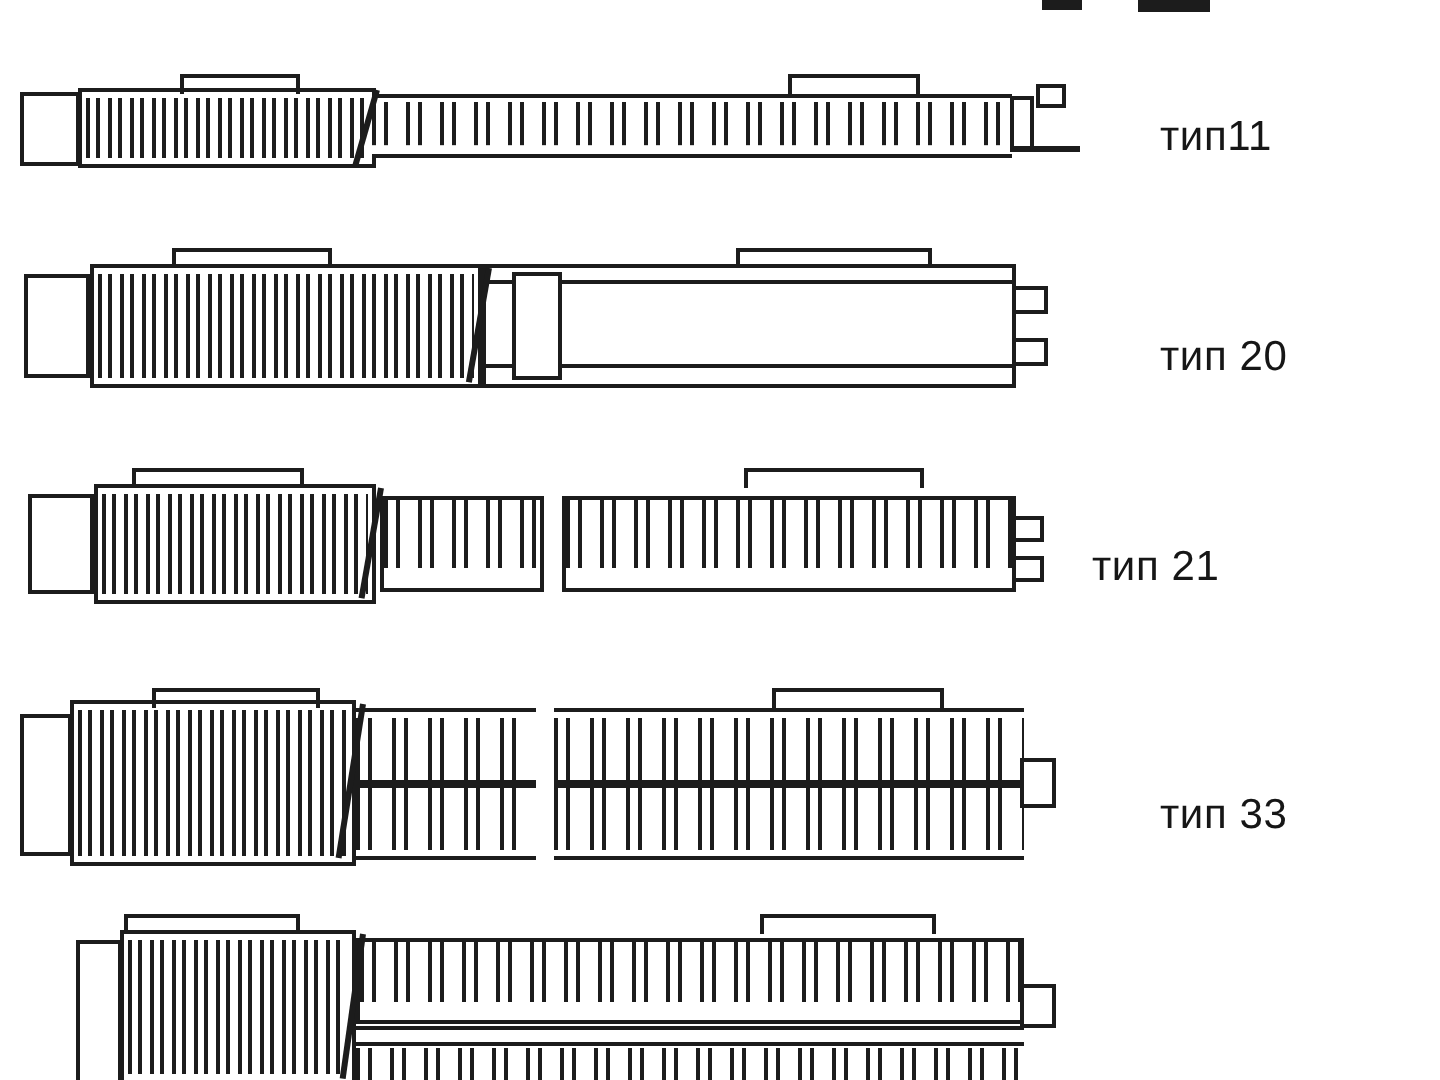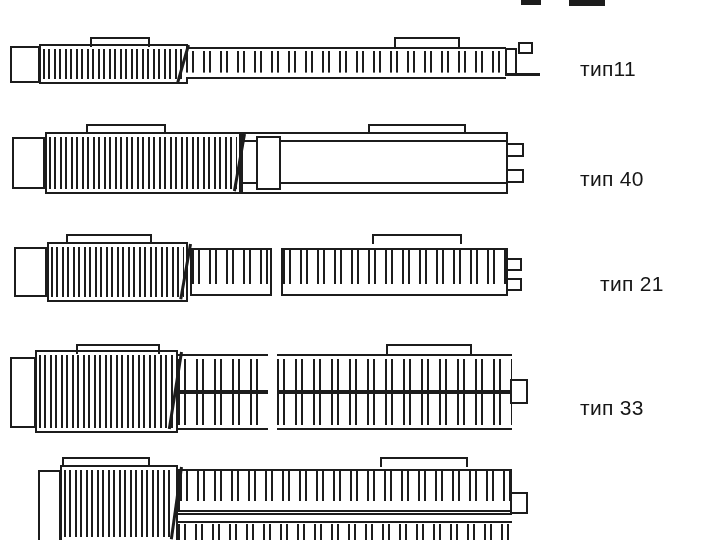--- a/index.html
+++ b/index.html
@@ -82,34 +82,34 @@
     <div class="abs bracket" style="left:368px;top:124px;width:98px;height:10px"></div>
     <div class="abs cap" style="left:12px;top:137px;width:33px;height:52px"></div>
     <div class="abs corr" style="left:45px;top:132px;width:196px;height:62px"></div>
     <div class="abs" style="left:241px;top:132px;width:267px;height:62px;border:2px solid #1c1c1c;background-color:#fff;
                 background-image:linear-gradient(#1c1c1c,#1c1c1c),linear-gradient(#1c1c1c,#1c1c1c);
                 background-size:100% 2px,100% 2px;background-position:0 6px,0 calc(100% - 8px);background-repeat:no-repeat;"></div>
     <div class="abs divider" style="left:256px;top:136px;width:25px;height:54px"></div>
     <div class="abs cut" style="left:243px;top:134px;height:58px;transform:rotate(10deg)"></div>
     <div class="abs stub" style="left:506px;top:143px;width:18px;height:14px"></div>
     <div class="abs stub" style="left:506px;top:169px;width:18px;height:14px"></div>
-    <div class="abs label" style="left:580px;top:167px">тип 40</div>
+    <div class="abs label" style="left:580px;top:167px">тип 20</div>
   </div>
 
   <div>
     <div class="abs bracket" style="left:66px;top:234px;width:86px;height:10px"></div>
     <div class="abs bracket" style="left:372px;top:234px;width:90px;height:10px"></div>
     <div class="abs cap" style="left:14px;top:247px;width:33px;height:50px"></div>
     <div class="abs corr" style="left:47px;top:242px;width:141px;height:60px"></div>
     <div class="abs fins21" style="left:190px;top:248px;width:82px;height:48px"></div>
     <div class="abs fins21" style="left:281px;top:248px;width:227px;height:48px"></div>
     <div class="abs cut" style="left:189px;top:244px;height:56px;transform:rotate(10deg)"></div>
     <div class="abs stub" style="left:506px;top:258px;width:16px;height:13px"></div>
     <div class="abs stub" style="left:506px;top:278px;width:16px;height:13px"></div>
-    <div class="abs label" style="left:600px;top:272px">тип 21</div>
+    <div class="abs label" style="left:546px;top:272px">тип 21</div>
   </div>
 
   <div>
     <div class="abs bracket" style="left:76px;top:344px;width:84px;height:10px"></div>
     <div class="abs bracket" style="left:386px;top:344px;width:86px;height:10px"></div>
     <div class="abs cap" style="left:10px;top:357px;width:26px;height:71px"></div>
     <div class="abs corr" style="left:35px;top:350px;width:143px;height:83px"></div>
     <div class="abs hfins" style="left:178px;top:354px;width:90px;height:76px"></div>
     <div class="abs hfins" style="left:277px;top:354px;width:235px;height:76px"></div>
     <div class="abs cut" style="left:180px;top:352px;height:78px;transform:rotate(9deg)"></div>

